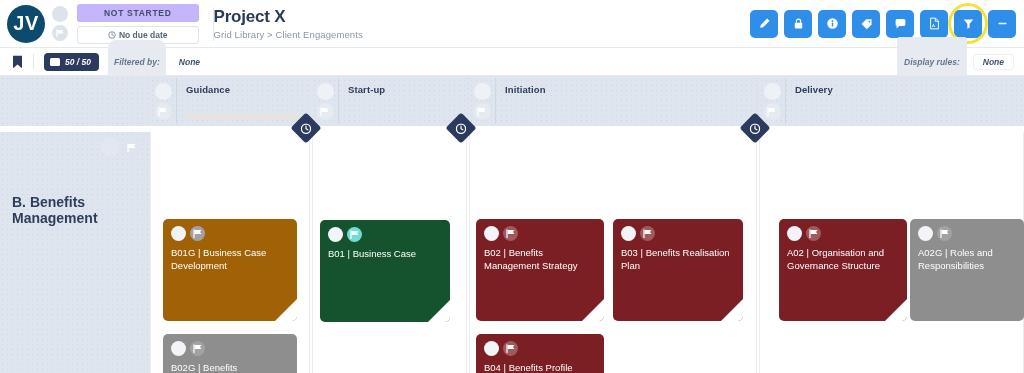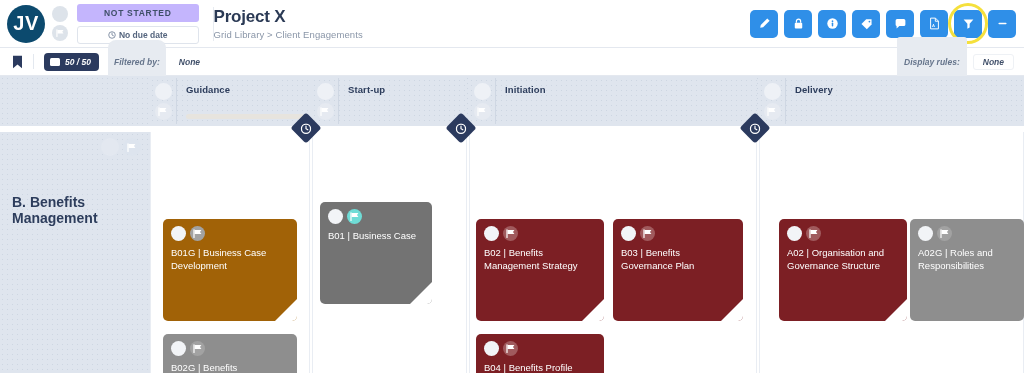--- a/index.html
+++ b/index.html
@@ -424,21 +424,21 @@
             <div class="c-dot"></div>
             <div class="c-flagdot" style="background:#a2a2a2">
               <svg width="10" height="9" viewBox="0 0 10 9">
                 <path d="M1 0.8 L1 8.4" stroke="#ffffff" stroke-width="1.2" stroke-linecap="round" fill="none"></path>
                 <path d="M1.6 1 L8.4 1 L7 3 L8.4 5 L1.6 5 Z" fill="#ffffff"></path>
               </svg>
             </div>
           </div>
           <div class="card-title">B02G | Benefits Management</div>
         </div>
-        <div class="card" style="left: 320px; top: 126px; width: 112px; height: 102px; background: #737373;">
+        <div class="card" style="left: 320px; top: 144px; width: 130px; height: 102px; background: #14532d;">
           <div class="card-icons">
             <div class="c-dot"></div>
             <div class="c-flagdot" style="background:#6fdcd6">
               <svg width="10" height="9" viewBox="0 0 10 9">
                 <path d="M1 0.8 L1 8.4" stroke="#ffffff" stroke-width="1.2" stroke-linecap="round" fill="none"></path>
                 <path d="M1.6 1 L8.4 1 L7 3 L8.4 5 L1.6 5 Z" fill="#ffffff"></path>
               </svg>
             </div>
           </div>
           <div class="card-title">B01 | Business Case</div>
@@ -460,21 +460,21 @@
         <div class="card" style="left: 613px; top: 143px; width: 130px; height: 102px; background: rgb(124, 31, 36);">
           <div class="card-icons">
             <div class="c-dot"></div>
             <div class="c-flagdot" style="background:#a05a5d">
               <svg width="10" height="9" viewBox="0 0 10 9">
                 <path d="M1 0.8 L1 8.4" stroke="#ffffff" stroke-width="1.2" stroke-linecap="round" fill="none"></path>
                 <path d="M1.6 1 L8.4 1 L7 3 L8.4 5 L1.6 5 Z" fill="#ffffff"></path>
               </svg>
             </div>
           </div>
-          <div class="card-title">B03 | Benefits Governance Plan</div>
+          <div class="card-title">B03 | Benefits Realisation Plan</div>
           <div class="fold"></div>
         </div>
         <div class="card" style="left: 476px; top: 258px; width: 128px; height: 110px; background: rgb(124, 31, 36);">
           <div class="card-icons">
             <div class="c-dot"></div>
             <div class="c-flagdot" style="background:#a05a5d">
               <svg width="10" height="9" viewBox="0 0 10 9">
                 <path d="M1 0.8 L1 8.4" stroke="#ffffff" stroke-width="1.2" stroke-linecap="round" fill="none"></path>
                 <path d="M1.6 1 L8.4 1 L7 3 L8.4 5 L1.6 5 Z" fill="#ffffff"></path>
               </svg>

